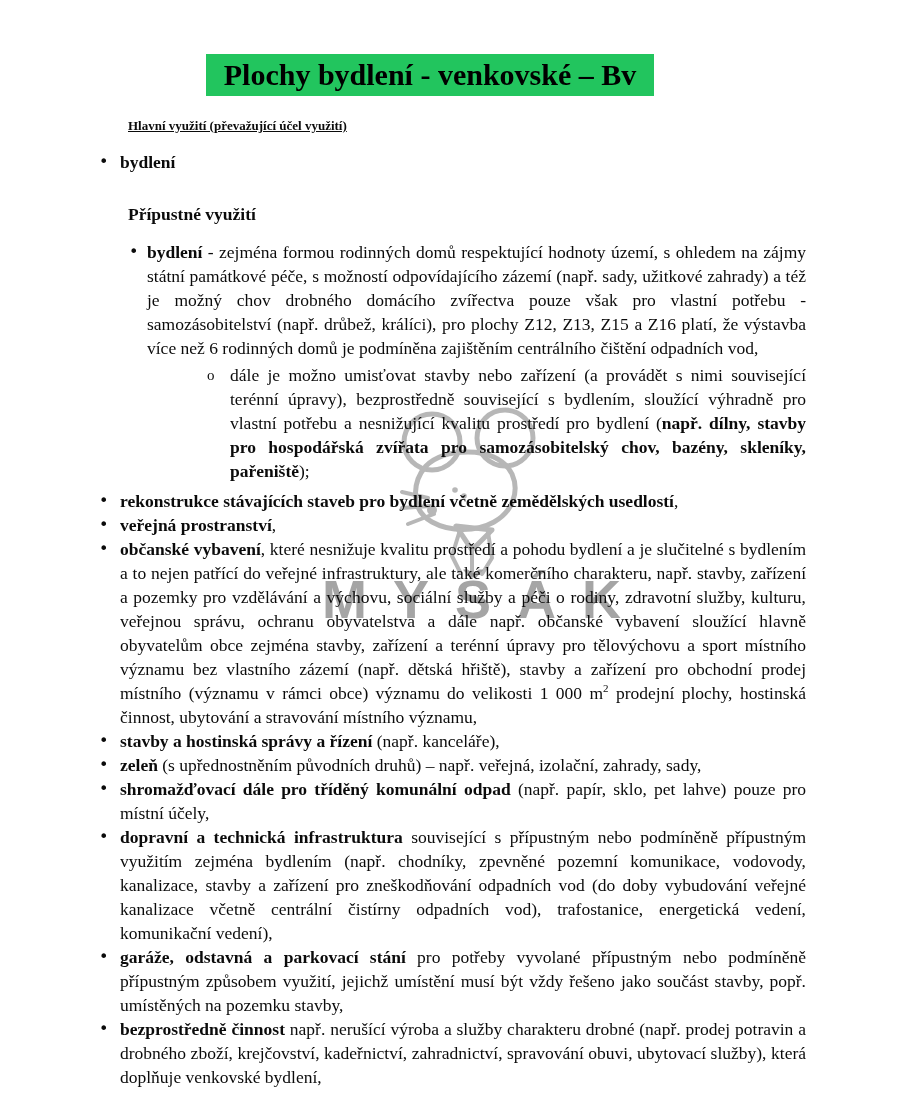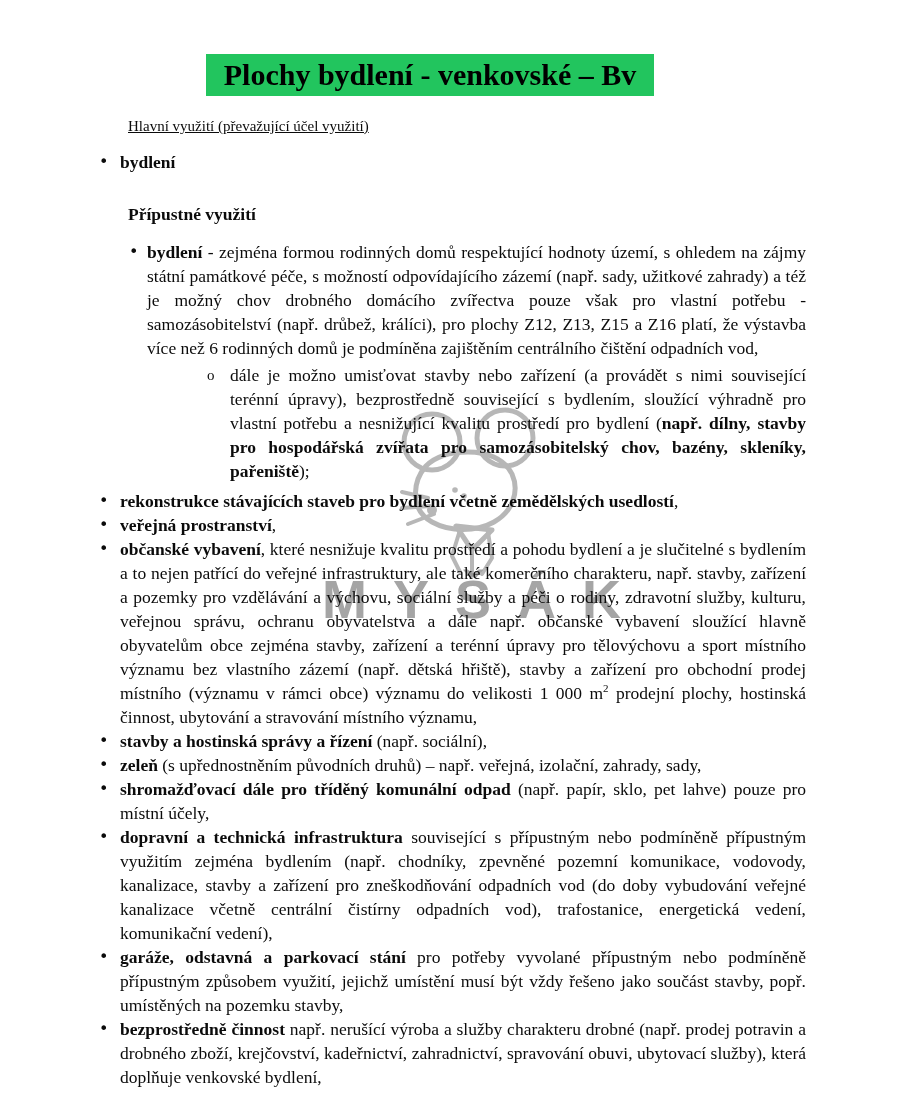--- a/index.html
+++ b/index.html
@@ -22,21 +22,21 @@
     -webkit-text-stroke:1px #bdbdbd;opacity:.9;white-space:nowrap;
   }
   
   .content{position:relative;z-index:2;}
   .title-row{padding-top:54px;text-align:center;transform:translateX(-23px);}
   .doc-title{
     display:inline-block;background:#22c55e;color:#000;
     font-weight:700;font-size:30px;line-height:34px;padding:4px 18px;
   }
   .h-main{
-    margin:18px 100px 12px 128px;font-size:15px;line-height:24px;font-weight:400;
+    margin:18px 100px 12px 128px;font-size:13px;line-height:24px;font-weight:700;
     text-decoration:underline;
   }
   .h-perm{margin:28px 100px 0 128px;font-size:17.5px;line-height:24px;font-weight:700;}
   .li{position:relative;font-size:17.5px;line-height:24px;text-align:justify;}
   .l1{margin:0 100px 0 120px;}
   .l2{margin:14px 100px 0 147px;}
   .l3{margin:3px 100px 0 230px;}
   .bullet{position:absolute;top:0;font-family:"DejaVu Sans", sans-serif;font-size:16px;line-height:24px;}
   .l1 .bullet{left:-21px;}
   .l2 .bullet{left:-18px;}
@@ -96,21 +96,21 @@
 
     <div class="li l1">
       <span class="bullet">•</span><span class="b">veřejná prostranství</span><span>,</span>
     </div>
 
     <div class="li l1">
       <span class="bullet">•</span><span class="b">občanské vybavení</span><span>, které nesnižuje kvalitu prostředí a pohodu bydlení a je slučitelné s bydlením a to nejen patřící do veřejné infrastruktury, ale také komerčního charakteru, např. stavby, zařízení a pozemky pro vzdělávání a výchovu, sociální služby a péči o rodiny, zdravotní služby, kulturu, veřejnou správu, ochranu obyvatelstva a dále např. občanské vybavení sloužící hlavně obyvatelům obce zejména stavby, zařízení a terénní úpravy pro tělovýchovu a sport místního významu bez vlastního zázemí (např. dětská hřiště), stavby a zařízení pro obchodní prodej místního (významu v rámci obce) významu do velikosti 1 000 m</span><sup>2</sup><span> prodejní plochy, hostinská činnost, ubytování a stravování místního významu,</span>
     </div>
 
     <div class="li l1">
-      <span class="bullet">•</span><span class="b">stavby a hostinská správy a řízení</span><span> (např. sociální),</span>
+      <span class="bullet">•</span><span class="b">stavby a hostinská správy a řízení</span><span> (např. kanceláře),</span>
     </div>
 
     <div class="li l1">
       <span class="bullet">•</span><span class="b">zeleň</span><span> (s upřednostněním původních druhů) – např. veřejná, izolační, zahrady, sady,</span>
     </div>
 
     <div class="li l1">
       <span class="bullet">•</span><span class="b">shromažďovací dále pro tříděný komunální odpad</span><span> (např. papír, sklo, pet lahve) pouze pro místní účely,</span>
     </div>
 

